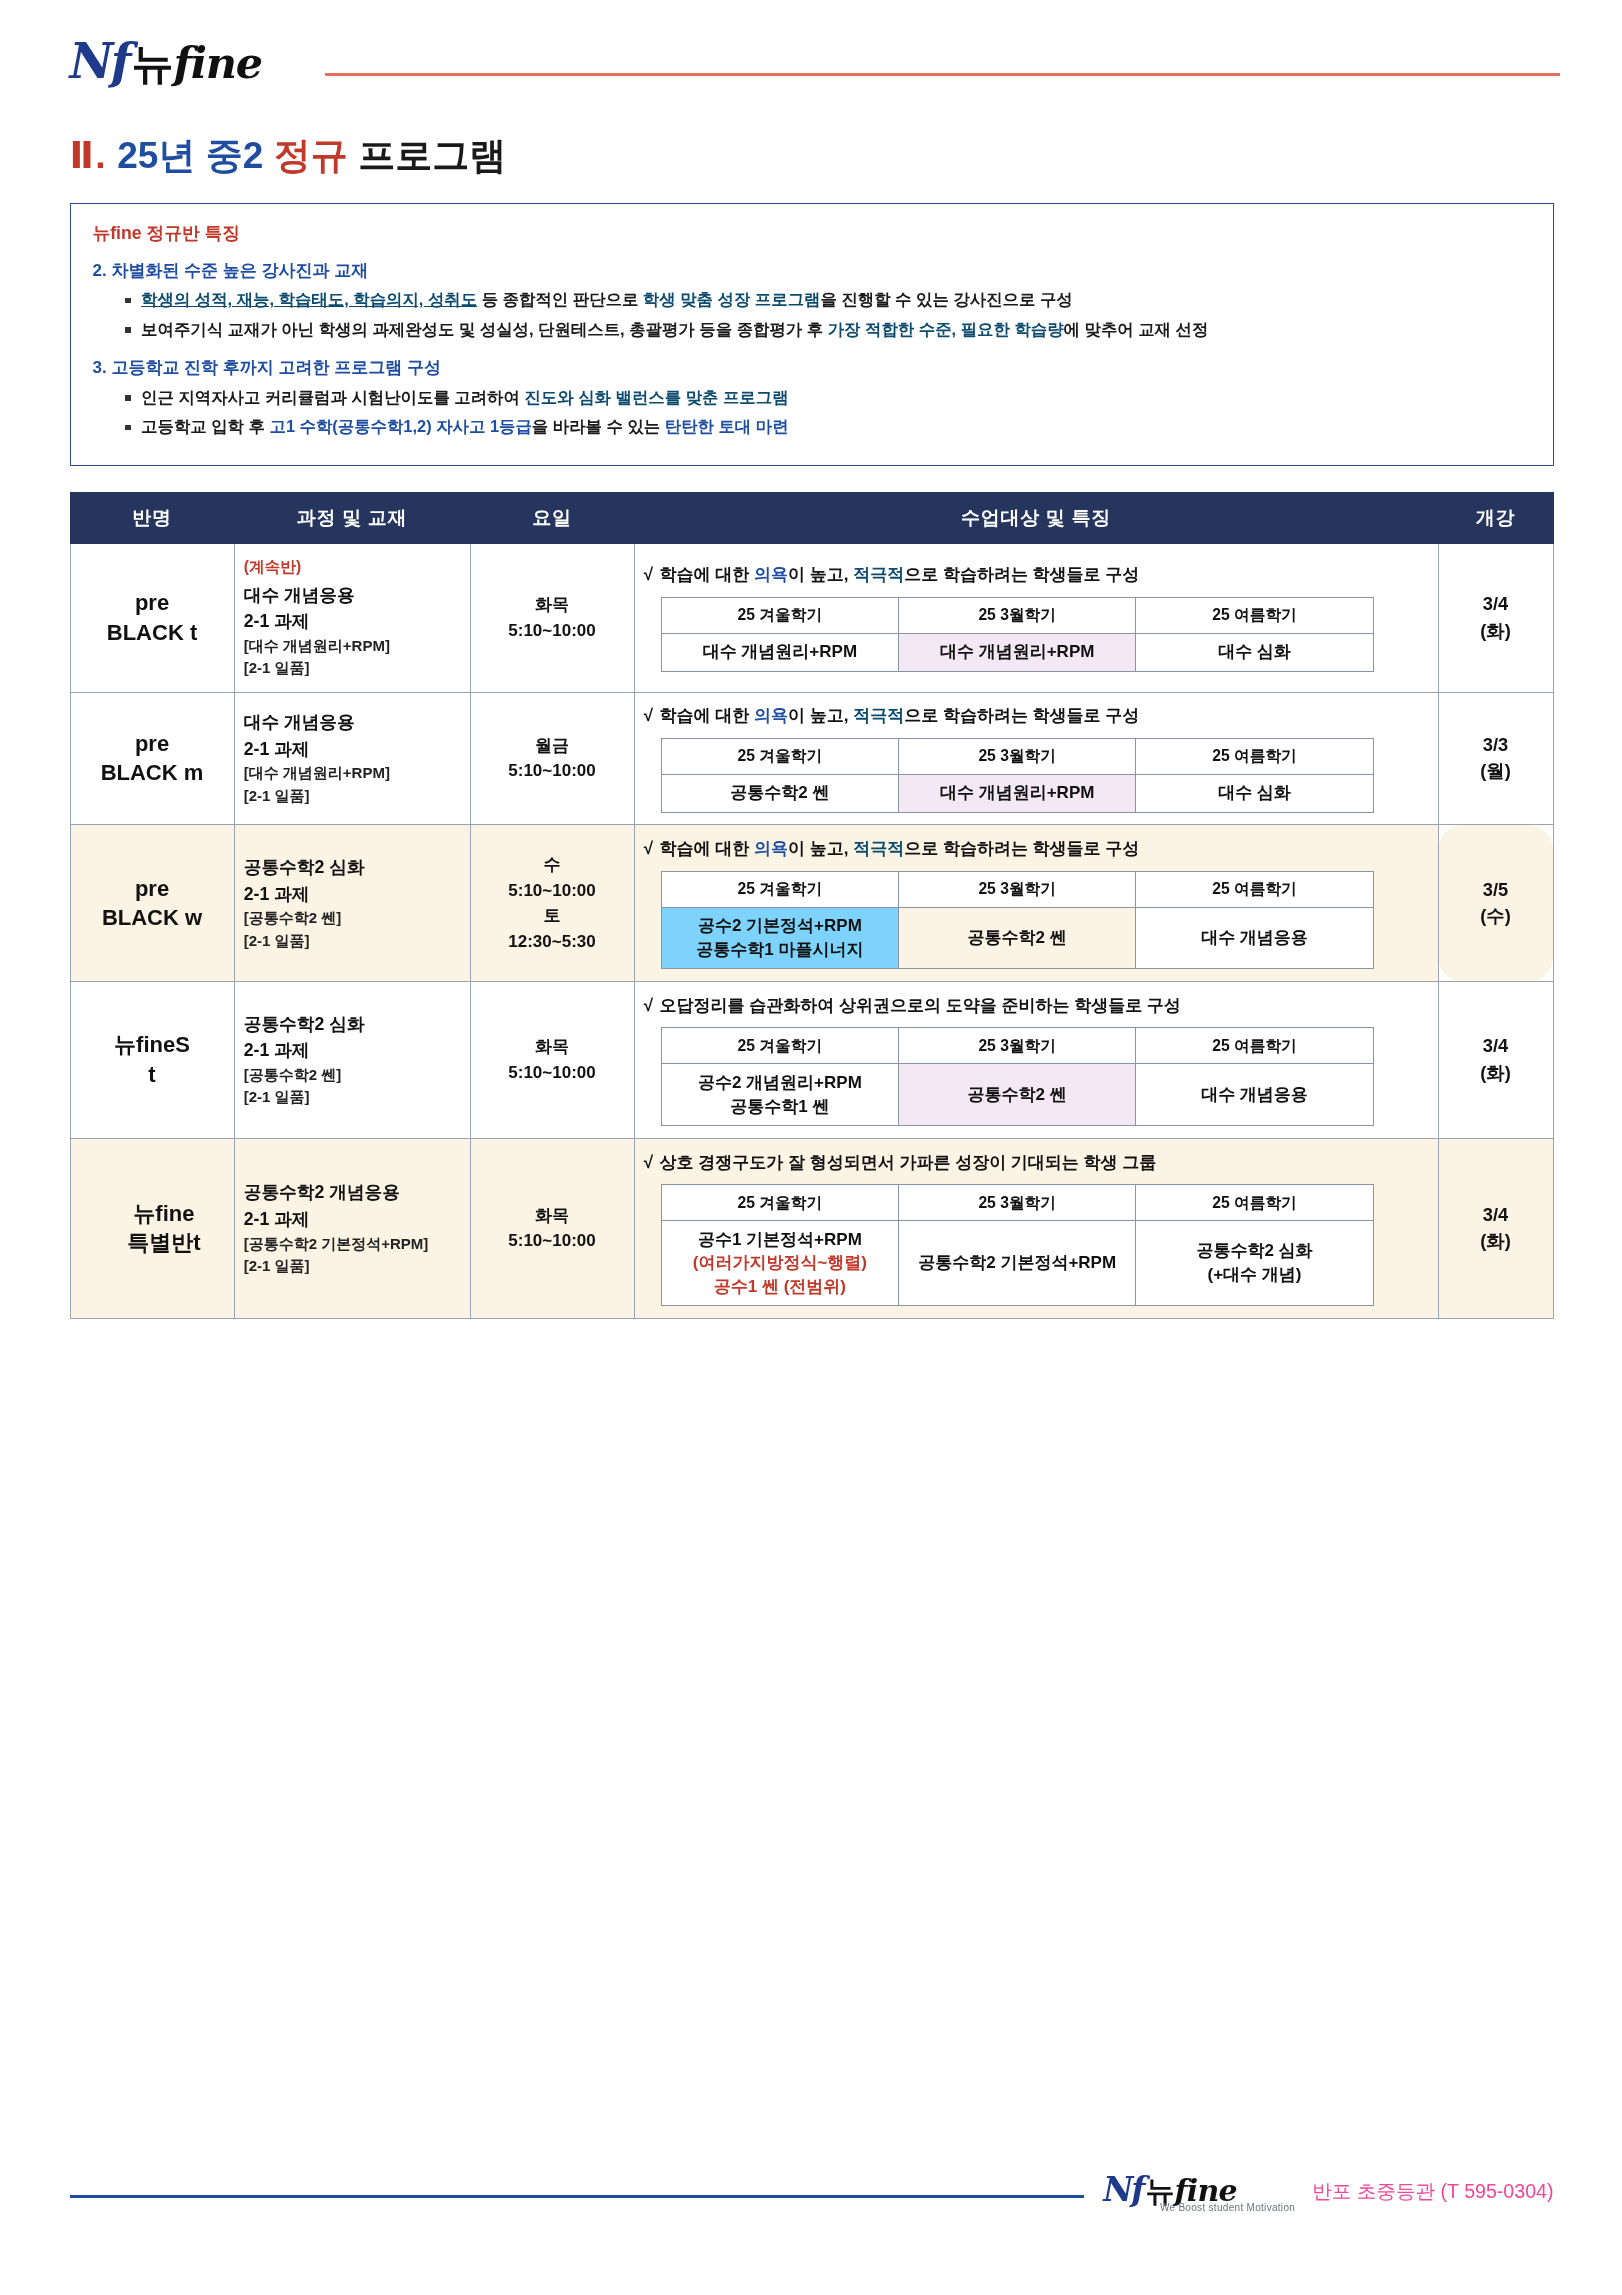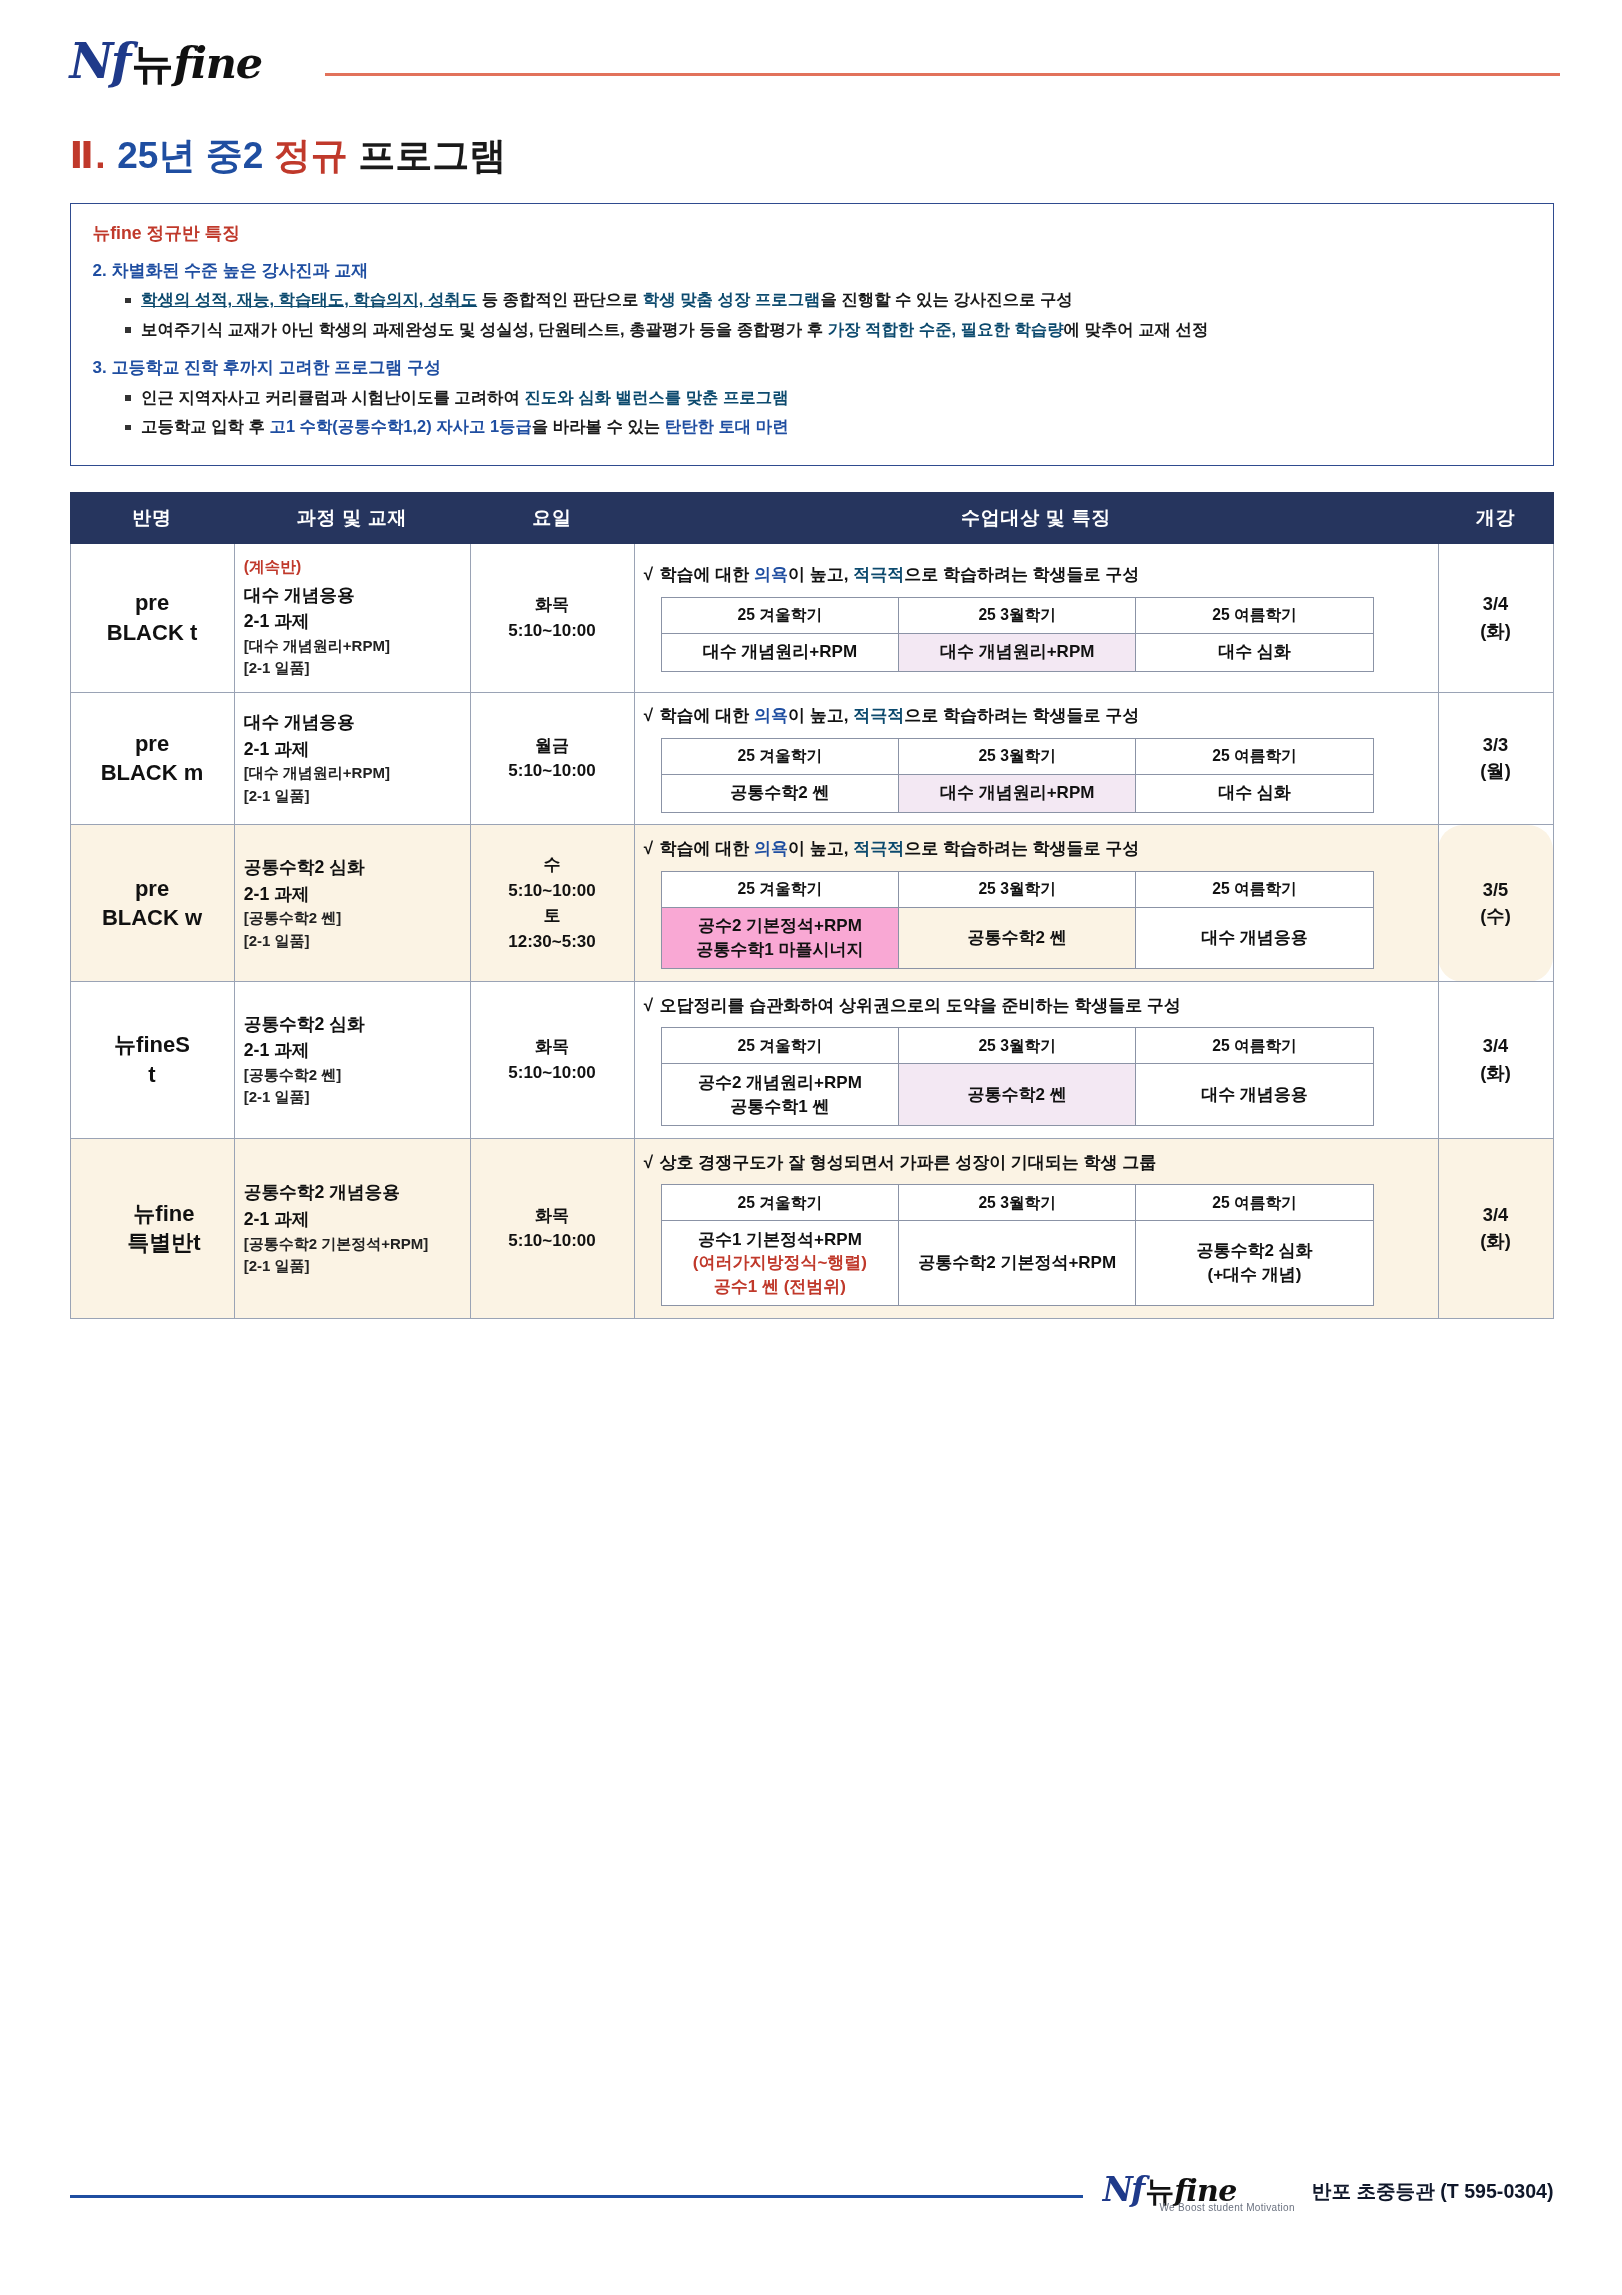--- a/index.html
+++ b/index.html
@@ -280,22 +280,22 @@
   }
   .footer-tag {
     font-size: 10px;
     color: #6b7280;
     margin-left: -77px;
     margin-top: 32px;
     letter-spacing: 0.3px;
   }
   .footer-branch {
     font-size: 19.6px;
-    font-weight: bold;
-    color: #0f172a;
+    font-weight: normal;
+    color: #ec4899;
     margin-left: 17px;
   }
 </style>
 </head>
 <body>
 
 <div class="page">
 
   <div class="header">
     <div class="logo">
@@ -444,21 +444,21 @@
             <span class="check">√</span><span>학습에 대한 </span><span class="blue">의욕</span><span>이 높고, </span><span class="red">적극적</span><span>으로 학습하려는 학생들로 구성</span>
           </div>
           <table class="inner">
             <tbody>
                 <tr class="hdr">
               <td style="background:#fff">25 겨울학기</td>
               <td style="background:#fff">25 3월학기</td>
               <td style="background:#fff">25 여름학기</td>
             </tr>
             <tr>
-              <td style="background:#f9a8d4;white-space:pre-line">공수2 기본정석+RPM
+              <td style="background:#7dd3fc;white-space:pre-line">공수2 기본정석+RPM
 공통수학1 마플시너지</td>
               <td class="hl">공통수학2 쎈</td>
               <td style="background:#fff">대수 개념응용</td>
             </tr>
           </tbody>
             </table>
         </td>
         <td class="cell-open" style="white-space: pre-line; border-radius: 25px;">3/5
 (수)</td>
       </tr>

